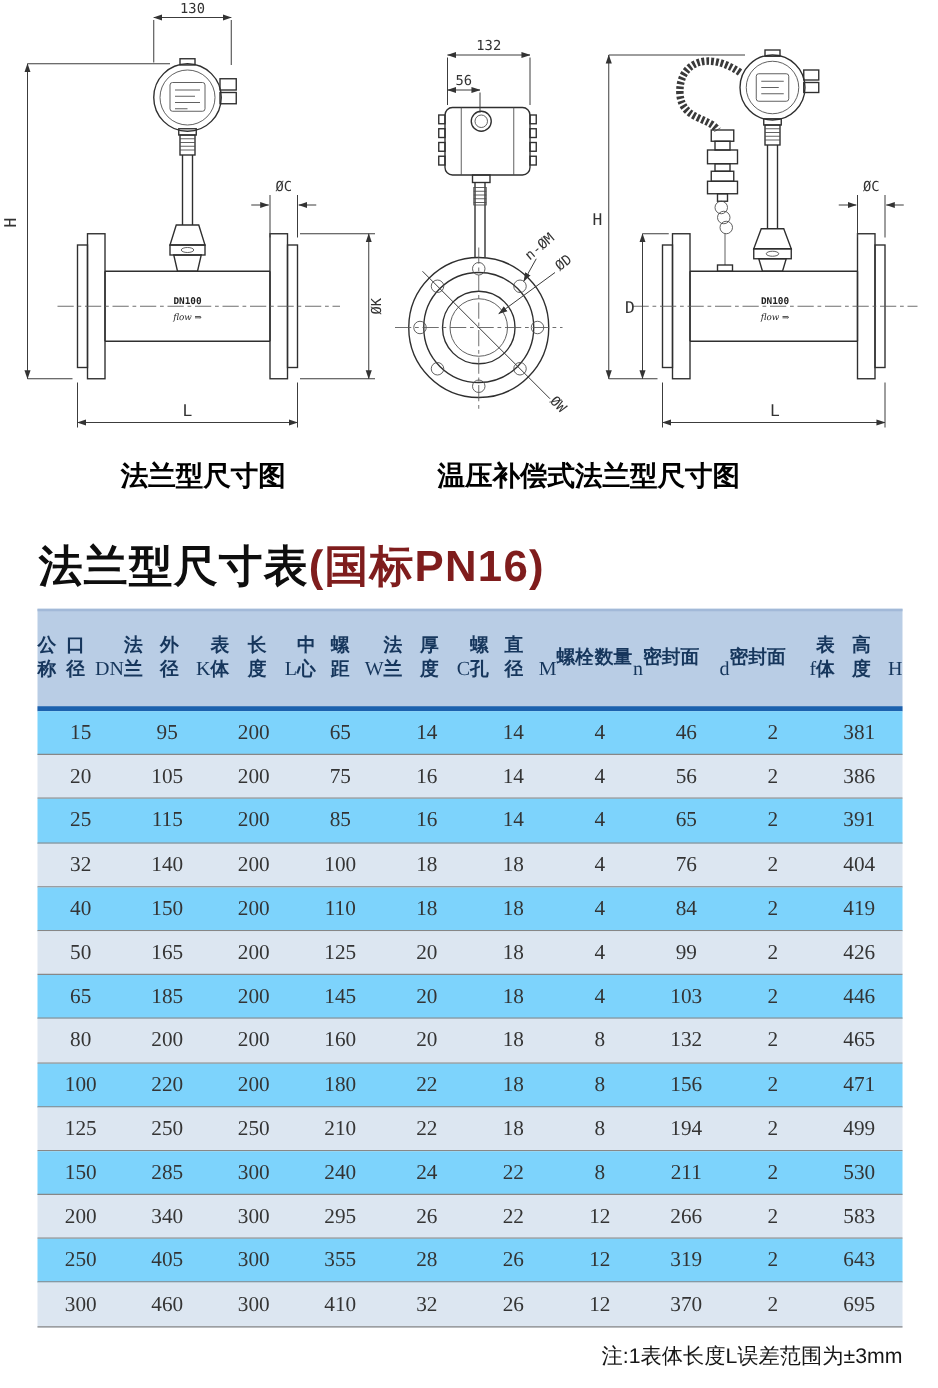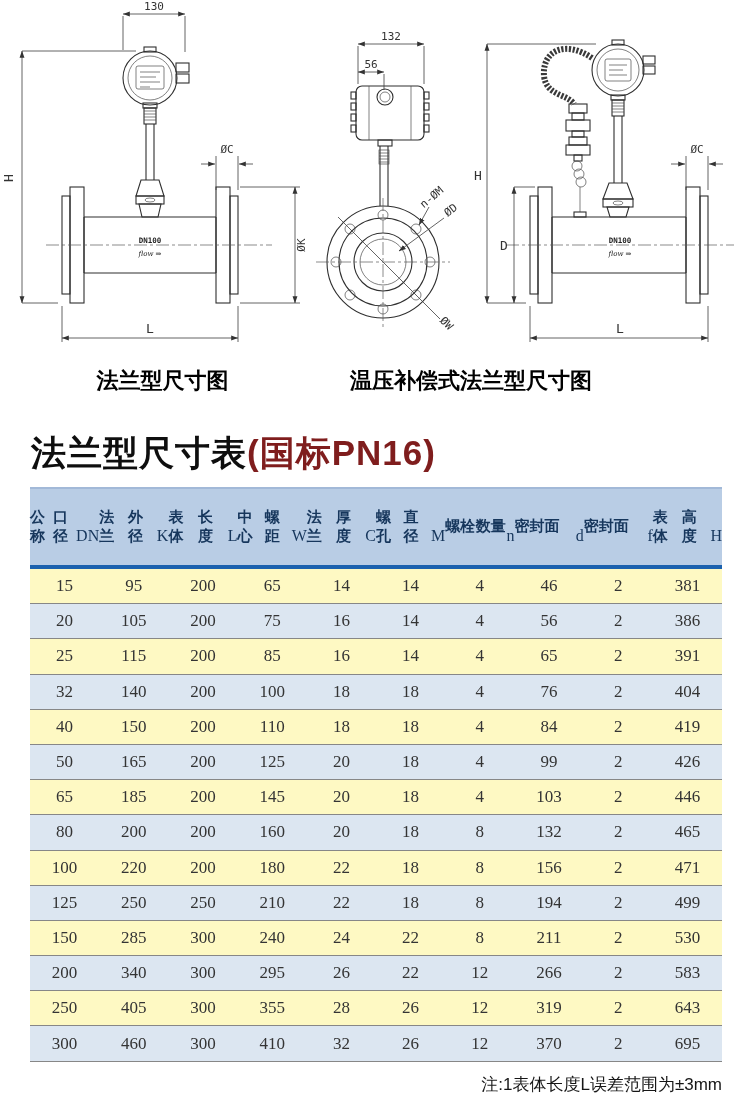--- a/index.html
+++ b/index.html
@@ -24,21 +24,21 @@
   #section-title .hl{color:#7f1d1d;}
   
   #dim-table{position:absolute;left:30px;top:487px;width:692px;}
   #thead{display:flex;height:82px;box-sizing:border-box;background:#b9cde5;
          border-top:2px solid #a2b9d8;border-bottom:4px solid #1b61ae;}
   .hcell{flex:1;display:flex;flex-direction:row;justify-content:space-between;align-items:center;
          padding-bottom:3px;}
   .hzh{font-size:15px;font-weight:700;color:#16365c;line-height:19px;}
   .hlt{font-family:"Liberation Serif",serif;font-size:16px;color:#16365c;line-height:21px;margin-top:20px;}
   .trow{display:flex;align-items:center;height:35.2px;box-sizing:border-box;
-        border-bottom:1px solid #878787;background:#fef9c3;}
+        border-bottom:1px solid #878787;background:#7dd3fc;}
   .trow.alt{background:#dce6f1;}
   .tcell{flex:1;text-align:center;font-family:"Liberation Serif",serif;font-size:17px;color:#343434;}
   
   #table-note{position:absolute;right:28px;top:1073px;font-size:17px;color:#161616;}
 </style>
 </head>
 <body>
 
 <div id="page">
 

